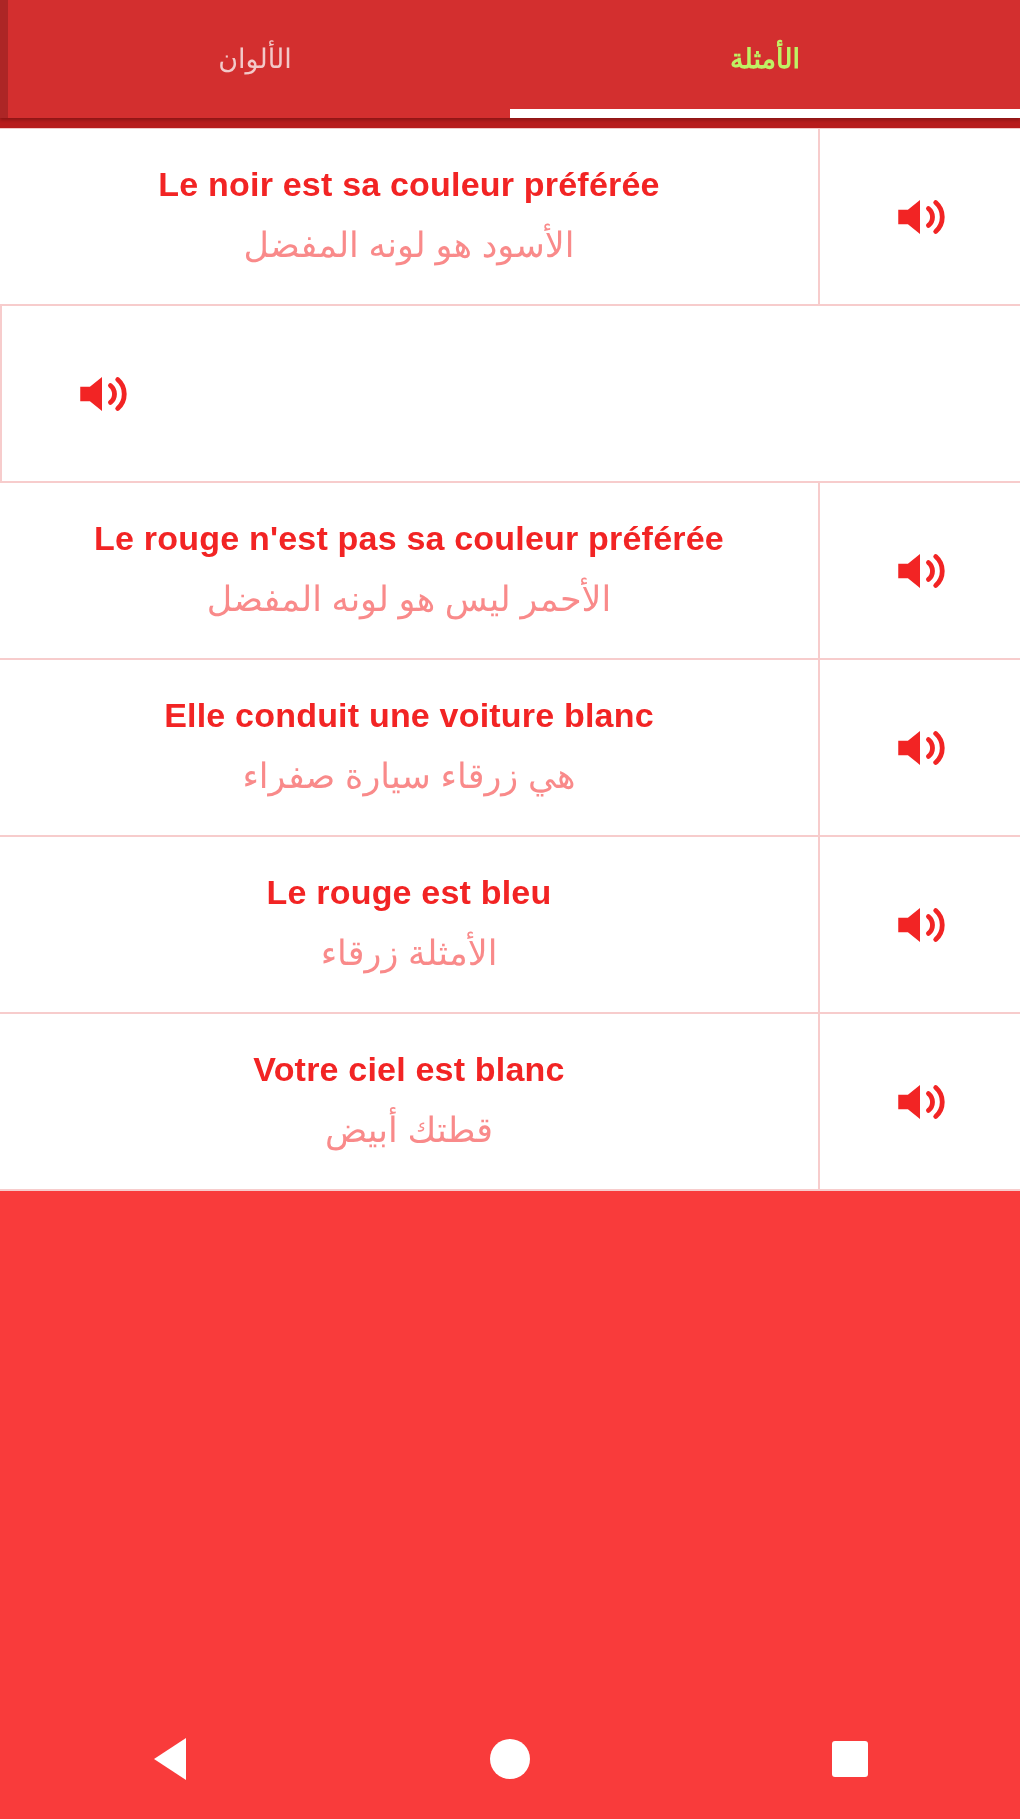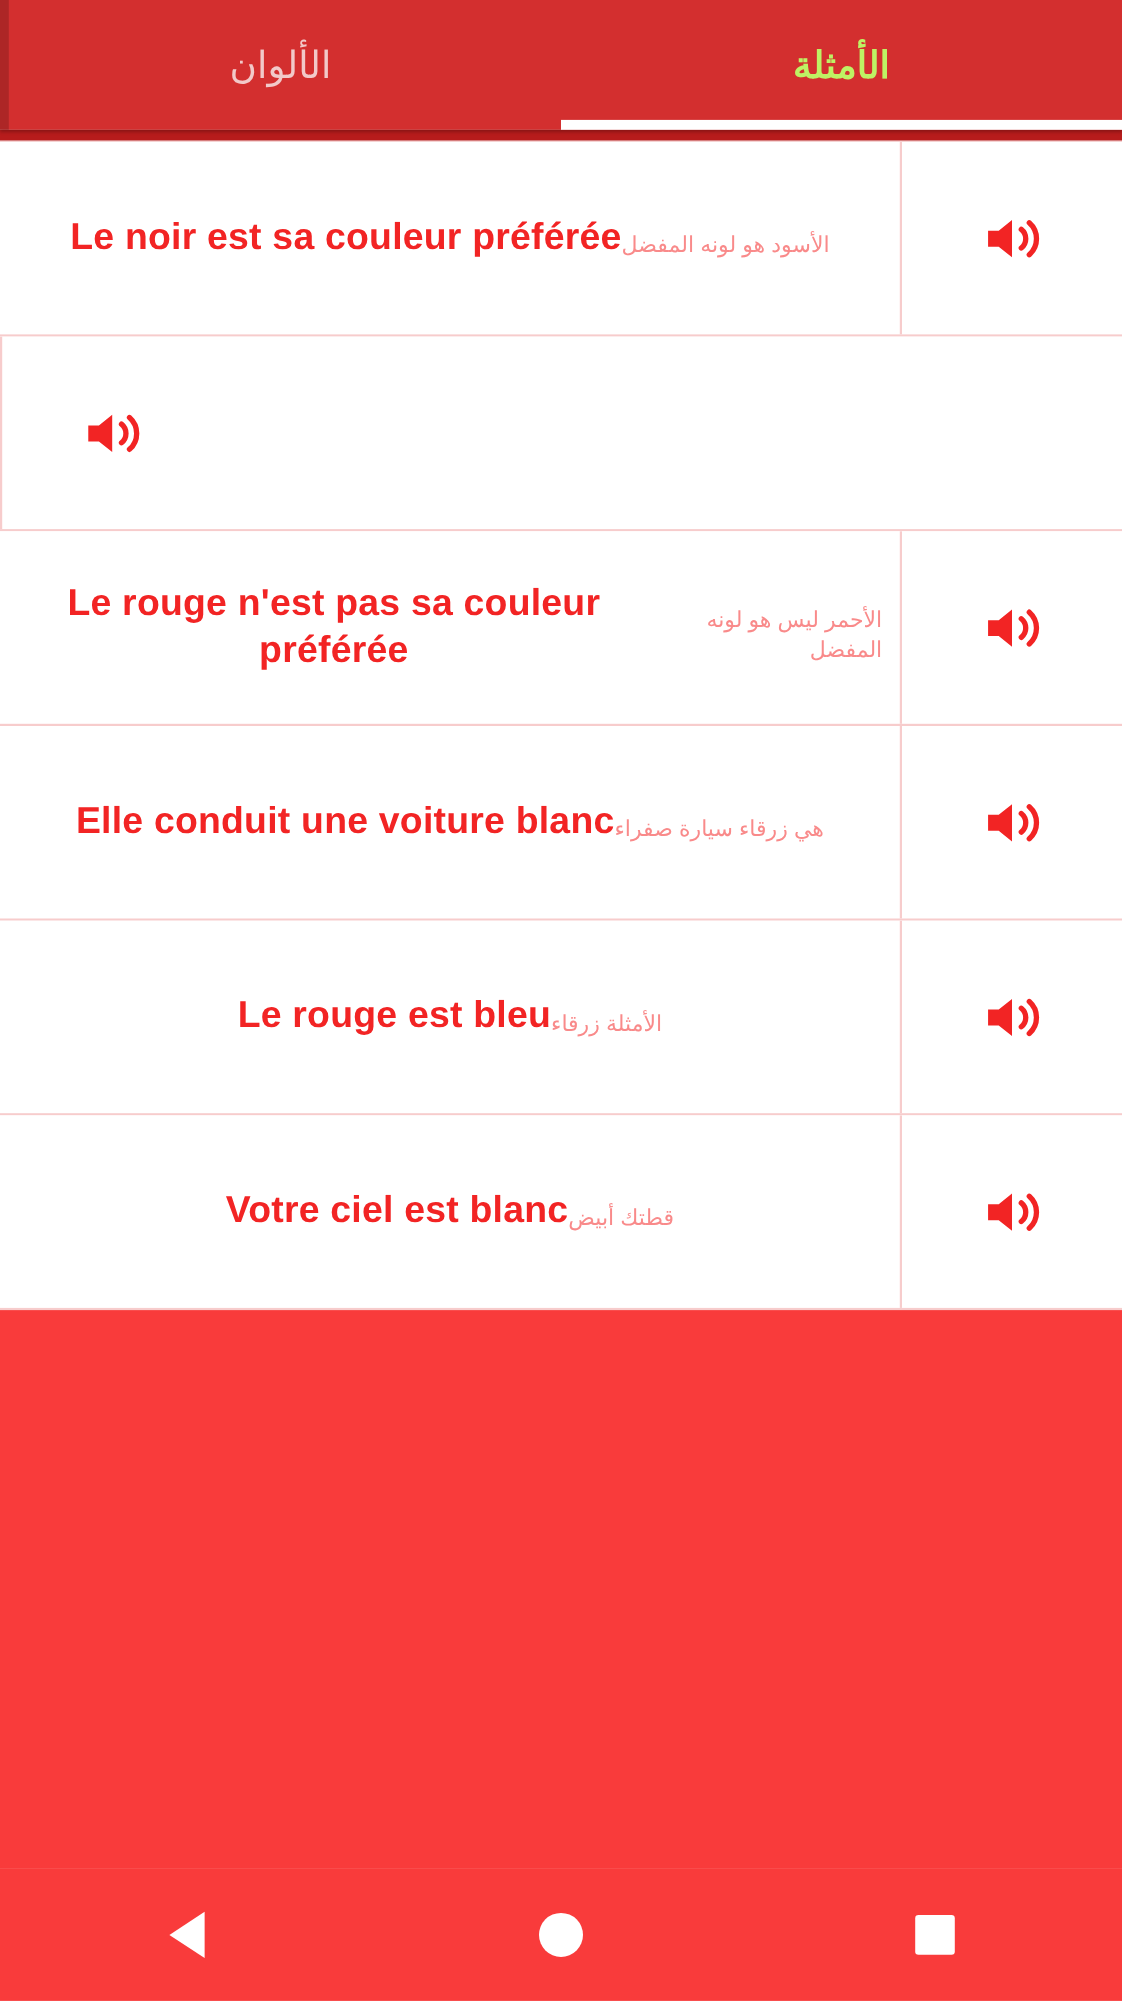--- a/index.html
+++ b/index.html
@@ -37,21 +37,21 @@
   .tab {
     flex: 1 1 50%;
     display: flex;
     align-items: center;
     justify-content: center;
     position: relative;
     cursor: pointer;
     user-select: none;
   }
   .tab .tab-label {
-    font-size: 34px;
+    font-size: 27px;
     letter-spacing: 0.5px;
     direction: rtl;
     text-align: center;
   }
   .tab-inactive .tab-label {
     color: #f2c9c9;
     font-weight: normal;
   }
   .tab-active .tab-label {
     color: #bef264;
@@ -88,36 +88,36 @@
     flex-direction: row;
     align-items: stretch;
     background: #ffffff;
     border-bottom: 2px solid #f7cccc;
     min-height: 175px;
     cursor: pointer;
   }
   .row-text {
     flex: 1 1 auto;
     display: flex;
-    flex-direction: row;
+    flex-direction: column;
     align-items: center;
     justify-content: center;
     padding: 26px 16px 28px 16px;
   }
   .fr {
     color: #f22424;
     font-weight: bold;
     font-size: 34px;
     line-height: 1.25;
     text-align: center;
     letter-spacing: 0.2px;
   }
   .ar {
     color: #f98a8a;
-    font-size: 20px;
+    font-size: 35px;
     line-height: 1.35;
     text-align: right;
     direction: rtl;
     margin-top: 16px;
   }
   .row-action {
     flex: 0 0 200px;
     border-left: 2px solid #f7cccc;
     display: flex;
     align-items: center;

